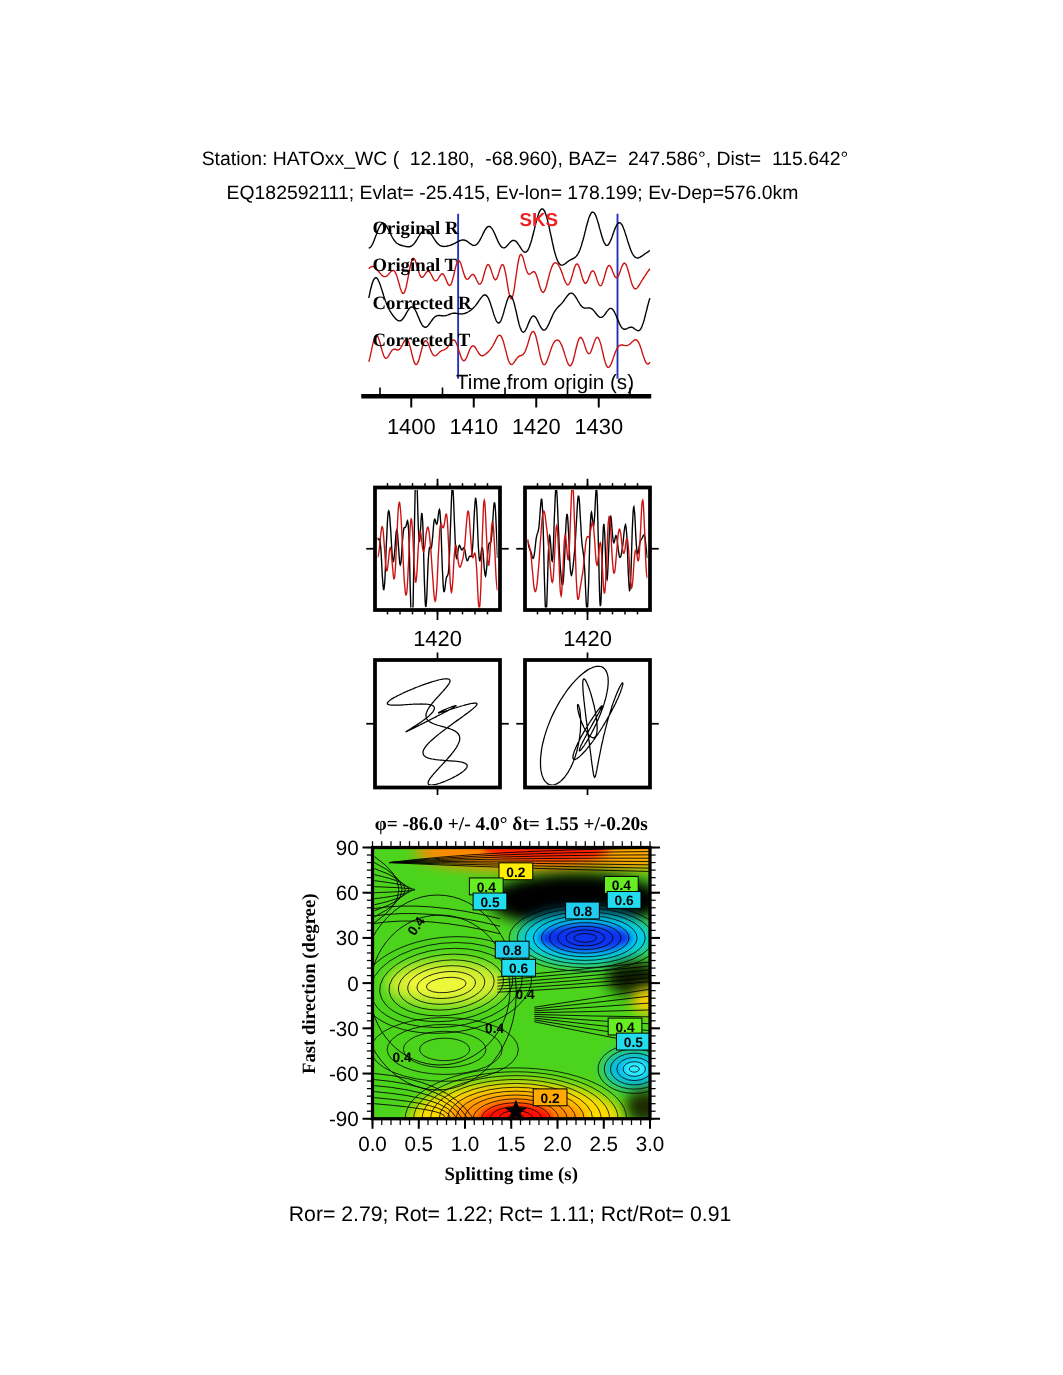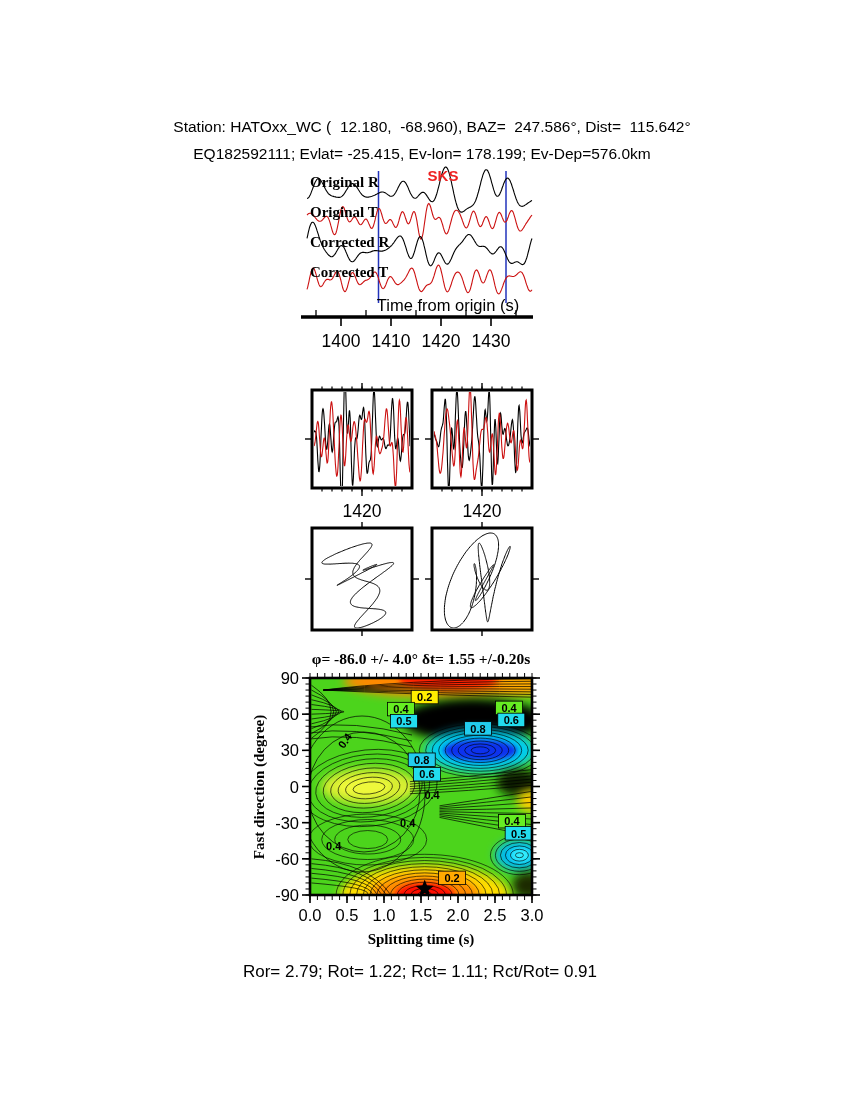--- a/index.html
+++ b/index.html
@@ -1,16 +1,16 @@
 <!DOCTYPE html>
 <html><head>
 <meta charset="utf-8">
 <style>
   html,body{margin:0;padding:0;background:#ffffff;}
-  #page{position:relative;width:760px;height:1100px;background:#fff;overflow:hidden;padding-left:12px;}
+  #page{position:relative;width:760px;height:1100px;background:#fff;overflow:hidden;}
   svg text{white-space:pre;}
   .hdr{font-family:"Liberation Sans",sans-serif;font-size:15.5px;fill:#000;}
   .wlabel{font-family:"Liberation Serif",serif;font-weight:bold;font-size:15px;fill:#000;}
   .sks{font-family:"Liberation Sans",sans-serif;font-weight:bold;font-size:15px;}
   .axsans{font-family:"Liberation Sans",sans-serif;font-size:16.5px;fill:#000;}
   .ticknum{font-family:"Liberation Sans",sans-serif;font-size:17.5px;fill:#000;}
   .ctitle{font-family:"Liberation Serif",serif;font-weight:bold;font-size:15.5px;fill:#000;}
   .caxis{font-family:"Liberation Serif",serif;font-weight:bold;font-size:15px;fill:#000;}
   .cticknum{font-family:"Liberation Sans",sans-serif;font-size:16.5px;fill:#000;}
   .footer{font-family:"Liberation Sans",sans-serif;font-size:17px;fill:#000;}

